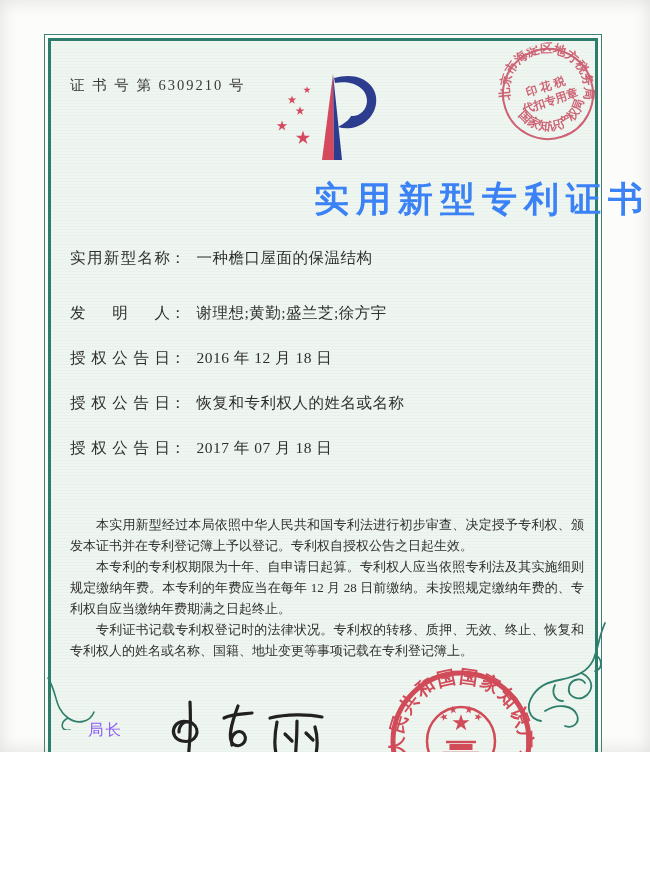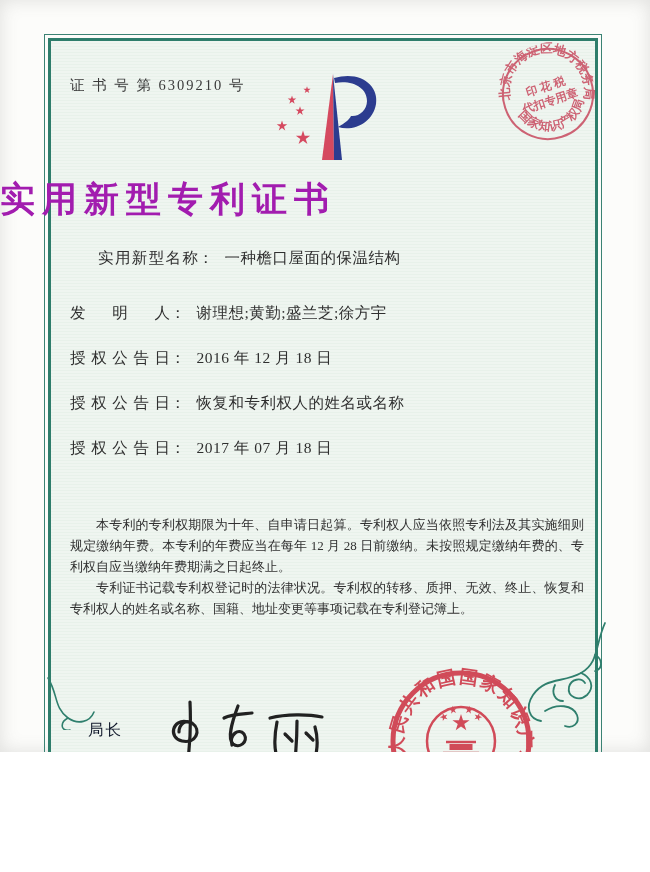--- a/index.html
+++ b/index.html
@@ -6,32 +6,32 @@
   #page{position:relative;width:650px;height:752px;background:#fcfcfa;overflow:hidden;
         font-family:"Liberation Serif","DejaVu Serif",serif;color:#2f2f2f;
         box-shadow:inset 0 0 18px rgba(90,90,90,.18);}
   .frame{position:absolute;left:44px;top:34px;width:558px;height:812px;
          border:1px solid #3a8273;padding:3px;box-sizing:border-box;}
   .frame-inner{width:100%;height:100%;box-sizing:border-box;border:3px solid #2e7d6b;
          background:repeating-linear-gradient(180deg,#eff5f0 0 2px,#e8f1ea 2px 3px);}
   .cert-no{position:absolute;left:70px;top:76px;font-size:14.5px;letter-spacing:2px;color:#3a3a3a;}
   .logo{position:absolute;left:255px;top:68px;}
   .tax-stamp{position:absolute;left:498px;top:44px;transform:rotate(-18deg);opacity:.85;}
-  .title{position:absolute;left:0;width:650px;top:176px;text-align:left;
-         font-size:35px;font-weight:700;letter-spacing:7px;color:#a21caf;}
+  .title{position:absolute;left:0;width:650px;top:176px;text-align:right;
+         font-size:35px;font-weight:700;letter-spacing:7px;color:#3b82f6;}
   .fields{position:absolute;left:70px;top:248px;width:480px;font-size:15.5px;}
   .row{margin-bottom:23px;height:22px;white-space:nowrap;}
-  .row.first{margin-bottom:33px;margin-left:28px;}
+  .row.first{margin-bottom:33px;}
   .flabel{display:inline-block;width:100px;text-align:justify;text-align-last:justify;vertical-align:top;}
   .fcolon{display:inline-block;vertical-align:top;}
   .fvalue{display:inline-block;margin-left:7px;vertical-align:top;letter-spacing:.5px;}
   .paras{position:absolute;left:70px;top:514px;width:514px;font-size:13px;line-height:21px;
          text-align:justify;color:#303030;}
   .paras p{margin:0;text-indent:2em;}
-  .signer{position:absolute;left:88px;top:714px;font-size:15.5px;line-height:31px;color:#0f172a;letter-spacing:2px;}
+  .signer{position:absolute;left:88px;top:714px;font-size:15.5px;line-height:31px;color:#8b5cf6;letter-spacing:2px;}
   .signature{position:absolute;left:158px;top:694px;}
   .big-seal{position:absolute;left:386px;top:666px;opacity:.93;}
   .seal-date{position:absolute;left:394px;top:780px;color:#c63b46;font-size:14.5px;font-weight:700;
          letter-spacing:1px;transform:rotate(-3deg);white-space:nowrap;}
   .footer{position:absolute;left:0;right:44px;top:816px;text-align:center;font-size:13px;color:#3a3a3a;letter-spacing:1px;padding-left:48px;}
   .flourish-br{position:absolute;right:40px;bottom:22px;}
   .flourish-bl{position:absolute;left:42px;bottom:22px;}
   svg text{font-family:"Liberation Serif","DejaVu Serif",serif;}
 </style>
 </head>
@@ -95,20 +95,21 @@
       <span class="flabel">授权公告日</span><span class="fcolon">：</span>
       <span class="fvalue">恢复和专利权人的姓名或名称</span>
     </div>
     <div class="row">
       <span class="flabel">授权公告日</span><span class="fcolon">：</span>
       <span class="fvalue">2017 年 07 月 18 日</span>
     </div>
   </div>
 
   <div class="paras">
+    <p>本实用新型经过本局依照中华人民共和国专利法进行初步审查、决定授予专利权、颁发本证书并在专利登记簿上予以登记。专利权自授权公告之日起生效。</p>
     <p>本专利的专利权期限为十年、自申请日起算。专利权人应当依照专利法及其实施细则规定缴纳年费。本专利的年费应当在每年 12 月 28 日前缴纳。未按照规定缴纳年费的、专利权自应当缴纳年费期满之日起终止。</p>
     <p>专利证书记载专利权登记时的法律状况。专利权的转移、质押、无效、终止、恢复和专利权人的姓名或名称、国籍、地址变更等事项记载在专利登记簿上。</p>
   </div>
 
   <div class="signer">
     <div>局长</div>
     <div>申长雨</div>
   </div>
 
   <svg class="signature" width="190" height="90" viewBox="0 0 190 90">

